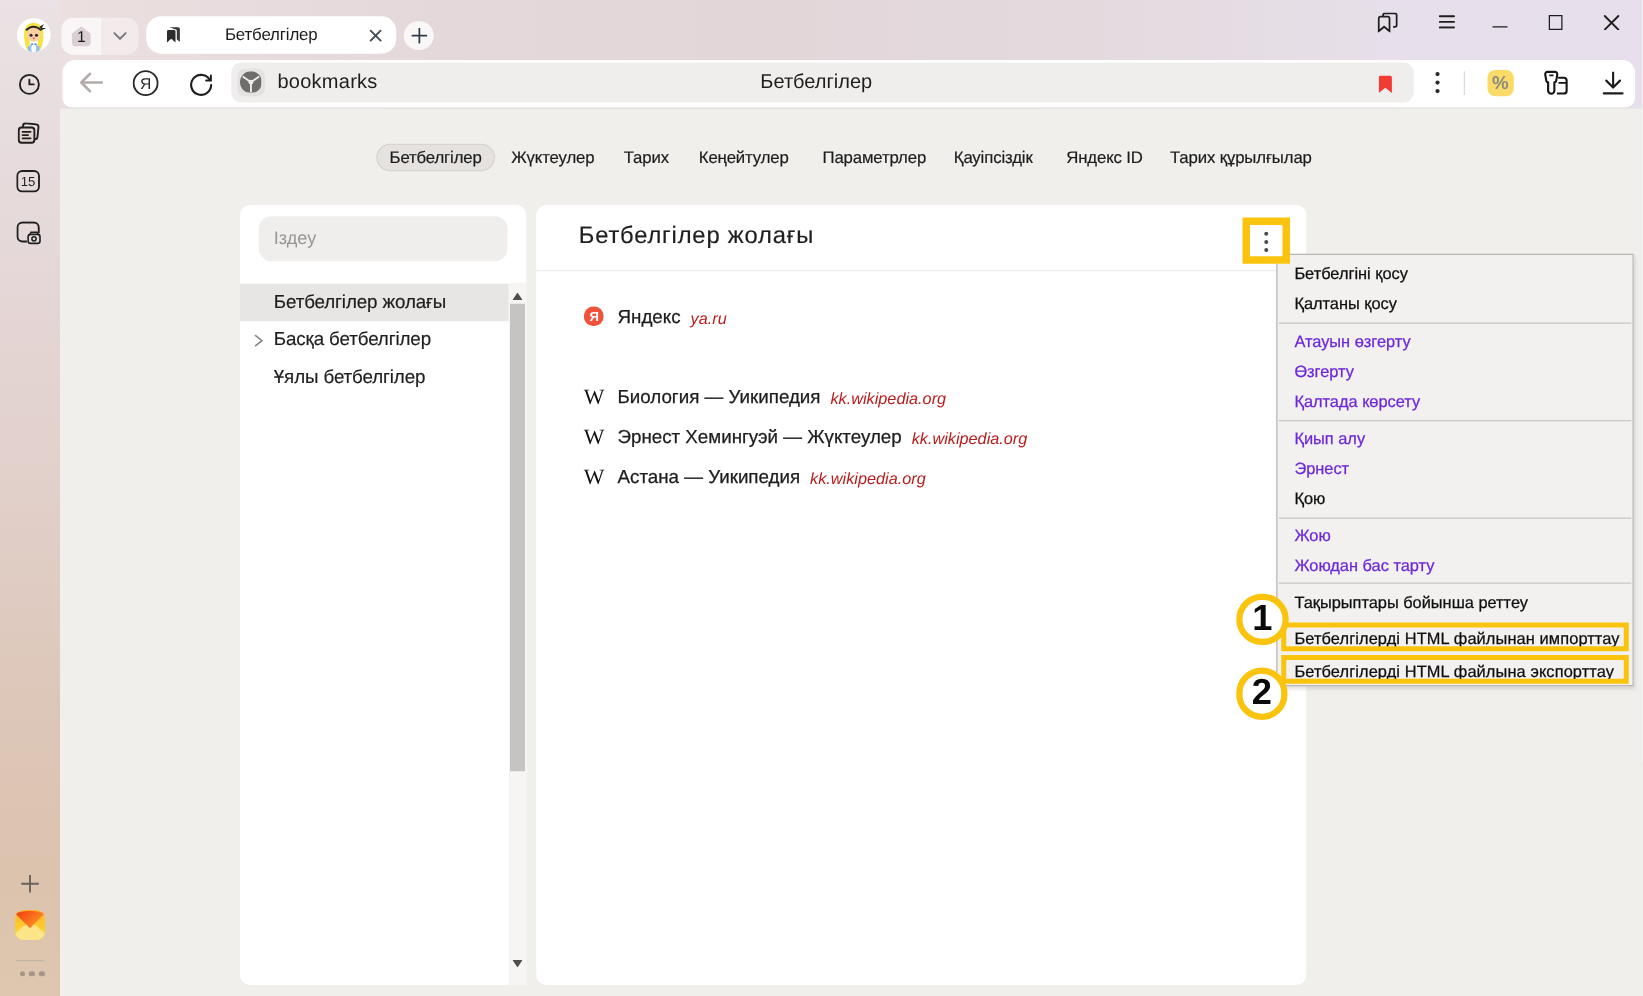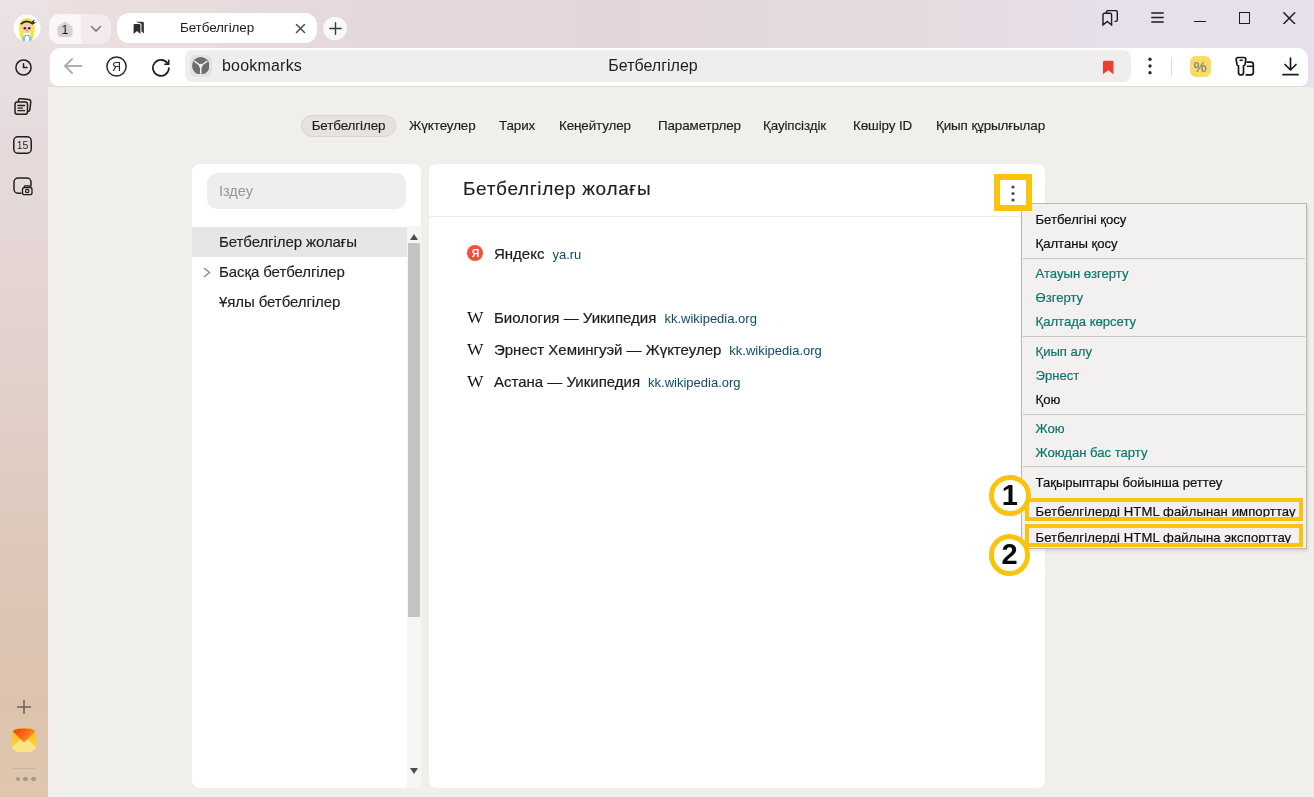--- a/index.html
+++ b/index.html
@@ -41,27 +41,27 @@
 
 #sbar { position:absolute; left:215px; top:62px; width:13.5px; height:561.5px; background:#f6f5f4; }
 #sthumb { position:absolute; left:1px; top:17px; width:12px; height:374px; background:#c5c4c3; }
 
 #maincard { left:429px; top:164px; width:616px; height:623.5px; background:#fff; border-radius:8px; }
 #mhead { position:absolute; left:0; top:0; width:616px; height:53px; border-bottom:1px solid #ececea; }
 #mhead .t { position:absolute; left:34px; top:13.5px; font-size:19px; letter-spacing:0.65px; color:#1f1f1f; -webkit-text-stroke:0.15px #1f1f1f; }
 .brow { position:absolute; left:0; width:616px; height:32px; display:flex; align-items:center; }
 .brow .ic { margin-left:38px; width:16px; flex:none; }
 .brow .t { margin-left:11px; font-size:15px; font-weight:500; color:#1c1c1c; white-space:nowrap; -webkit-text-stroke:0.2px #1c1c1c; }
-.brow .u { margin-left:8px; font-size:13px; color:#0c4a6e; white-space:nowrap; padding-top:2px; }
+.brow .u { margin-left:8px; font-size:13px; color:#b91c1c; white-space:nowrap; padding-top:2px;font-style:italic; }
 .wico { font-family:"Liberation Serif", serif; font-size:17.5px; color:#111; line-height:16px; text-align:center; width:16px; }
 
 #menu { left:1021px; top:203px; width:286px; height:346px; background:#f2f1f0; border:1px solid #bab6b3; box-shadow:1px 2px 3px rgba(0,0,0,.12); }
 .mi { position:absolute; left:13.5px; font-size:13.1px; white-space:nowrap; transform:translateY(-50%); -webkit-text-stroke:0.2px currentColor; }
 .mi.on { color:#0e0e0e; }
-.mi.off { color:#0f766e; }
+.mi.off { color:#6d28d9; }
 .msep { position:absolute; left:1px; right:1px; height:1px; background:#c9c6c3; }
 
 .ybox { position:absolute; border:4px solid #fac30d; }
 #dotsbox { left:994px; top:174px; width:38px; height:37px; border:6px solid #fac30d; background:#fff; }
 .ycirc { position:absolute; width:41.5px; height:41.5px; border-radius:50%; border:5.2px solid #fac30d; background:#fff; text-align:center; font-weight:700; font-size:29px; color:#0a0a0a; line-height:31px; }
 svg { display:block; }
 </style>
 </head>
 <body>
 <div id="stage">
@@ -224,22 +224,22 @@
     <path d="M9.5 1 V12.5 M4 7.5 l5.5 5.5 L15 7.5 M2 17.7 h15"></path>
   </svg>
 
   <div id="nav" class="abs">
     <span class="item pill" style="left:301px">Бетбелгілер</span>
     <span class="item" style="left:409px">Жүктеулер</span>
     <span class="item" style="left:499px">Тарих</span>
     <span class="item" style="left:559px">Кеңейтулер</span>
     <span class="item" style="left:658px">Параметрлер</span>
     <span class="item" style="left:763px">Қауіпсіздік</span>
-    <span class="item" style="left:853px">Көшіру ID</span>
-    <span class="item" style="left:936px">Қиып құрылғылар</span>
+    <span class="item" style="left:853px">Яндекс ID</span>
+    <span class="item" style="left:936px">Тарих құрылғылар</span>
   </div>
 
   <div id="leftcard" class="abs">
     <div id="search">
         <span>Іздеу</span>
       </div>
     <div class="lrow" id="lrow1">
         <span class="txt">Бетбелгілер жолағы</span>
       </div>
     <div class="lrow" id="lrow2">

